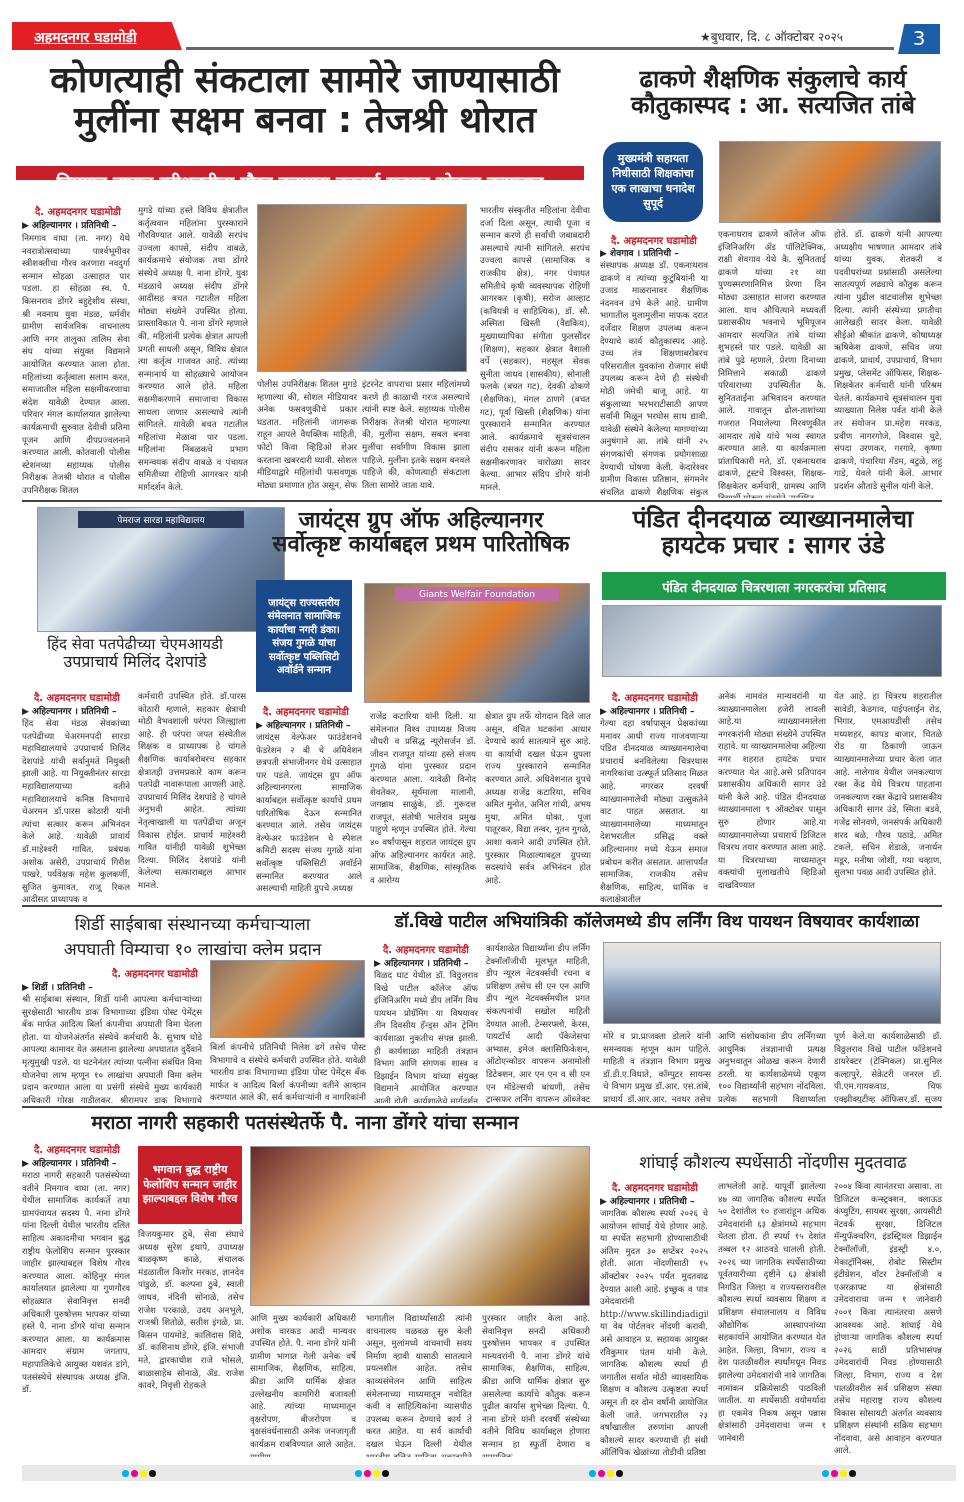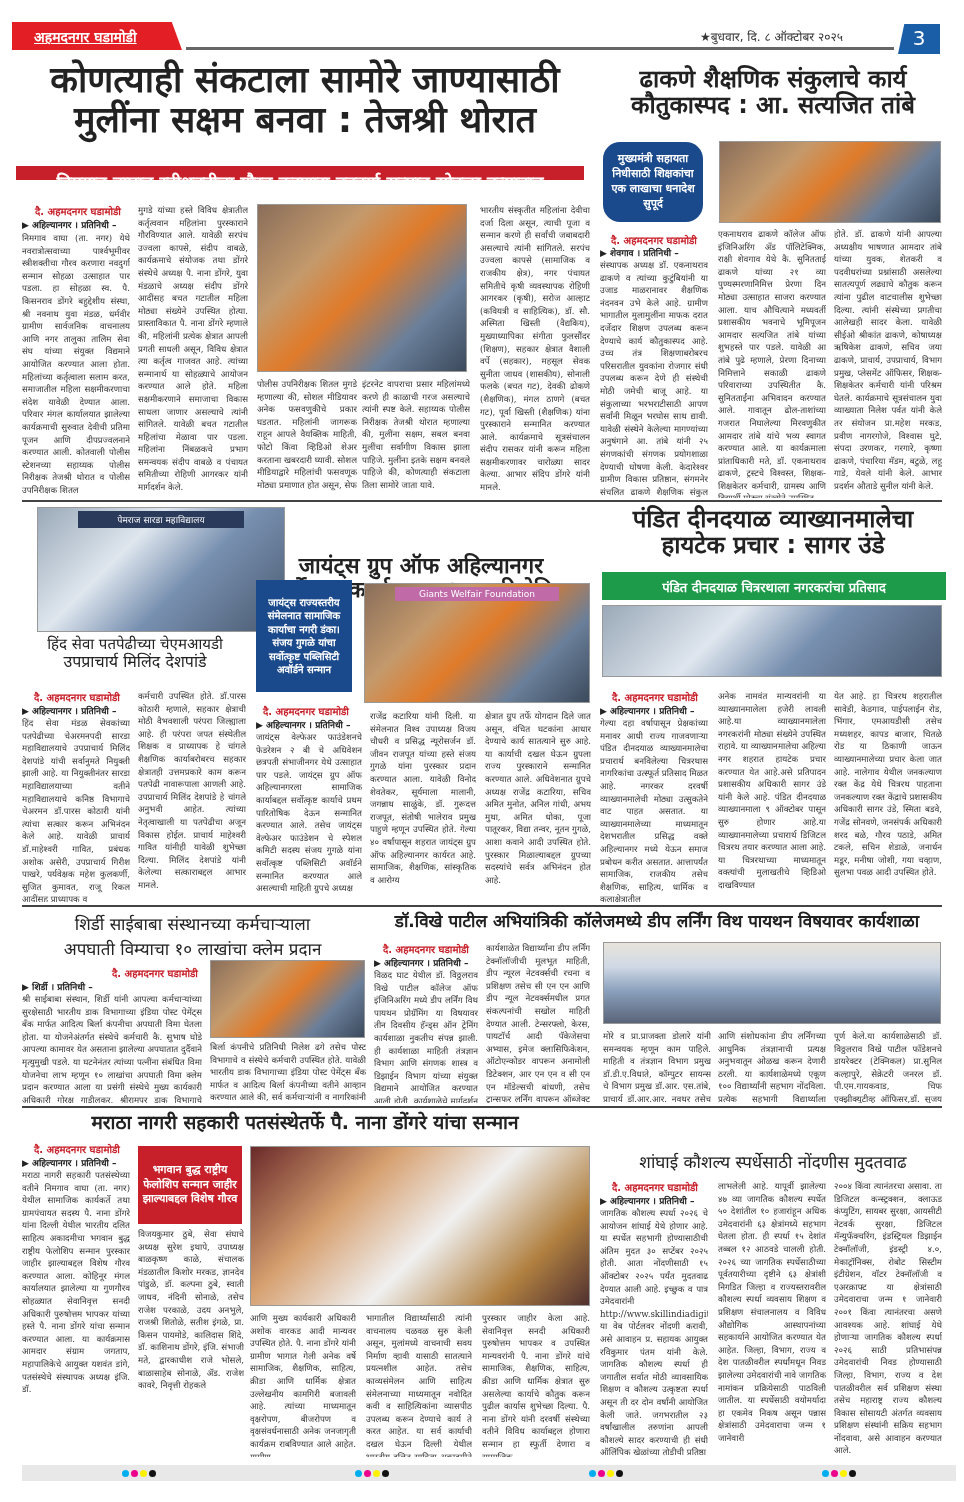--- a/index.html
+++ b/index.html
@@ -75,21 +75,21 @@
     <div>हिंद सेवा पतपेढीच्या चेएमआयडी</div>
     <div style="font-size:16px">उपप्राचार्य मिलिंद देशपांडे</div>
   </div>
   <div class="abs byline" style="left:22px;top:690px;width:110px;">दै. अहमदनगर घडामोडी</div>
   <div class="abs dateline" style="left:22px;top:704px;">▶ <span>अहिल्यानगर । प्रतिनिधी –</span></div>
   <div class="abs body" style="left:22px;top:717px;width:108px;height:185px;">हिंद सेवा मंडळ सेवकांच्या पतपेढीच्या चेअरमनपदी सारडा महाविद्यालयाचे उपप्राचार्य मिलिंद देशपांडे यांची सर्वानुमते नियुक्ती झाली आहे. या नियुक्तीनंतर सारडा महाविद्यालयाच्या वतीने महाविद्यालयाचे कनिष्ठ विभागाचे चेअरमन डॉ.पारस कोठारी यांनी त्यांचा सत्कार करून अभिनंदन केले आहे. यावेळी प्राचार्य डॉ.माहेश्वरी गावित, प्रबंधक अशोक असेरी, उपप्राचार्य गिरीश पाखरे, पर्यवेक्षक महेश कुलकर्णी, सुजित कुमावत, राजू रिकल आदींसह प्राध्यापक व</div>
   <div class="abs body" style="left:138px;top:690px;width:108px;height:205px;">कर्मचारी उपस्थित होते. डॉ.पारस कोठारी म्हणाले, सहकार क्षेत्राची मोठी वैभवशाली परंपरा जिल्ह्याला आहे. ही परंपरा जपत संस्थेतील शिक्षक व प्राध्यापक हे चांगले शैक्षणिक कार्याबरोबरच सहकार क्षेत्रातही उत्तमप्रकारे काम करून पतपेढी नावारूपाला आणली आहे. उपप्राचार्य मिलिंद देशपांडे हे चांगले अनुभवी आहेत. त्यांच्या नेतृत्वाखाली या पतपेढीचा अजून विकास होईल. प्राचार्य माहेश्वरी गावित यांनीही यावेळी शुभेच्छा दिल्या. मिलिंद देशपांडे यांनी केलेल्या सत्काराबद्दल आभार मानले.</div>
 </section>
 
 <section>
-  <div class="abs hl" style="left:256px;top:508px;width:330px;font-size:22px;margin-top:46px;">
+  <div class="abs hl" style="left:256px;top:508px;width:330px;font-size:22px;">
     <div>जायंट्स ग्रुप ऑफ अहिल्यानगर</div>
     <div>सर्वोत्कृष्ट कार्याबद्दल प्रथम पारितोषिक</div>
   </div>
   <div class="abs bluebox" style="left:256px;top:580px;width:96px;height:112px;font-size:10px;padding:4px;">जायंट्स राज्यस्तरीय संमेलनात सामाजिक कार्याचा नगरी डंका। संजय गुगळे यांचा सर्वोत्कृष्ट पब्लिसिटी अवॉर्डने सन्मान</div>
   <div class="abs photo" style="left:364px;top:583px;width:226px;height:120px;">
     <div class="photo-label" style="background:#c06aa8;margin:0 30px">Giants Welfair Foundation</div>
   </div>
   <div class="abs byline" style="left:256px;top:704px;width:100px;">दै. अहमदनगर घडामोडी</div>
   <div class="abs dateline" style="left:256px;top:718px;">▶ <span>अहिल्यानगर । प्रतिनिधी –</span></div>
   <div class="abs body" style="left:256px;top:731px;width:106px;height:172px;">जायंट्स वेल्फेअर फाउंडेशनचे फेडरेशन २ बी चे अधिवेशन छत्रपती संभाजीनगर येथे उत्साहात पार पडले. जायंट्स ग्रुप ऑफ अहिल्यानगरला सामाजिक कार्याबद्दल सर्वोत्कृष्ट कार्याचे प्रथम पारितोषिक देऊन सन्मानित करण्यात आले. तसेच जायंट्स वेल्फेअर फाउंडेशन चे स्पेशल कमिटी सदस्य संजय गुगळे यांना सर्वोत्कृष्ट पब्लिसिटी अवॉर्डने सन्मानित करण्यात आले असल्याची माहिती ग्रुपचे अध्यक्ष</div>

